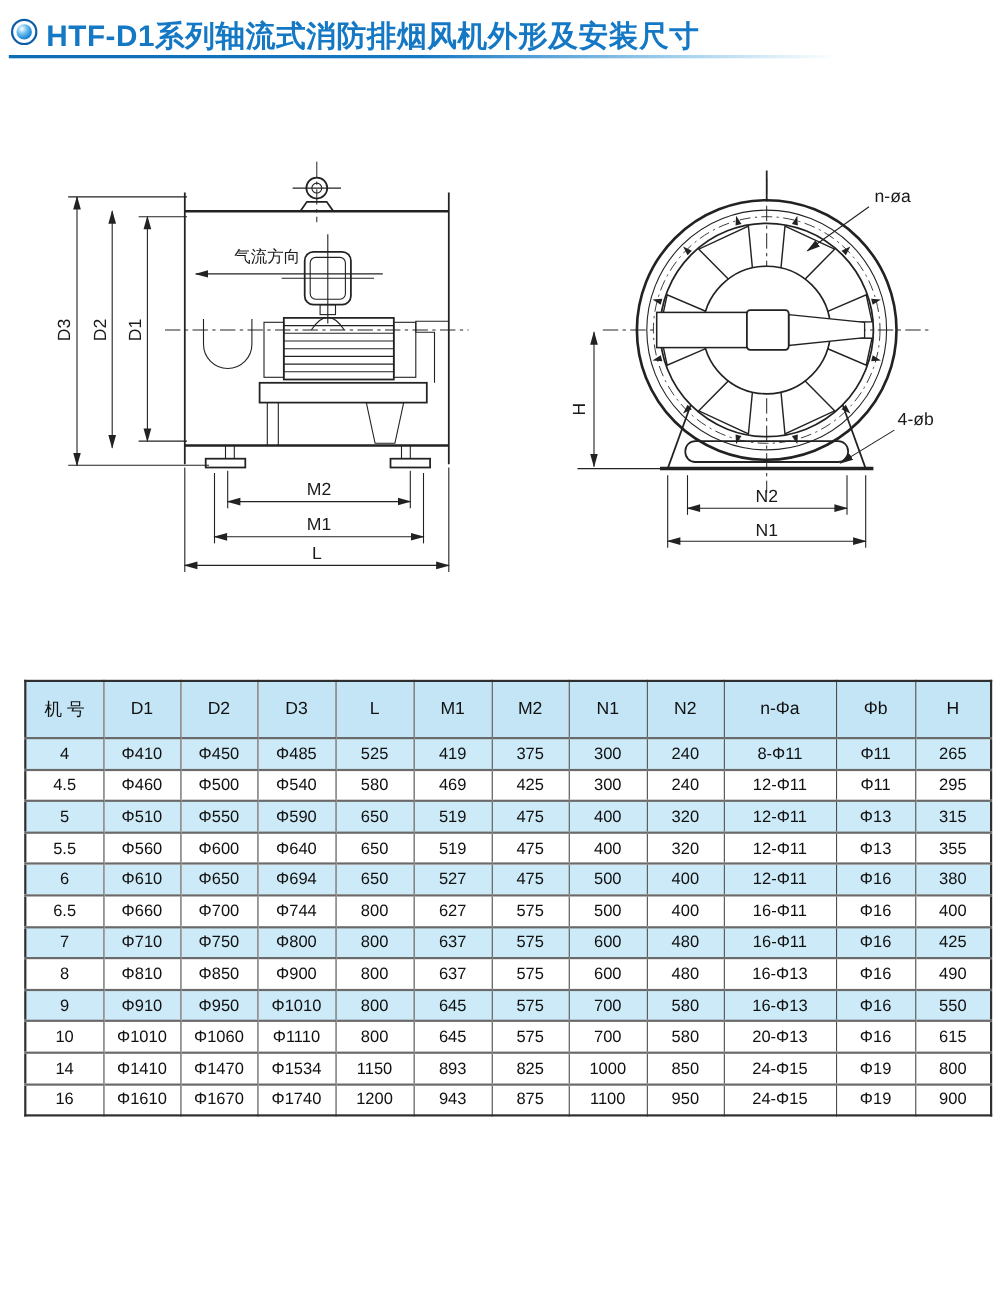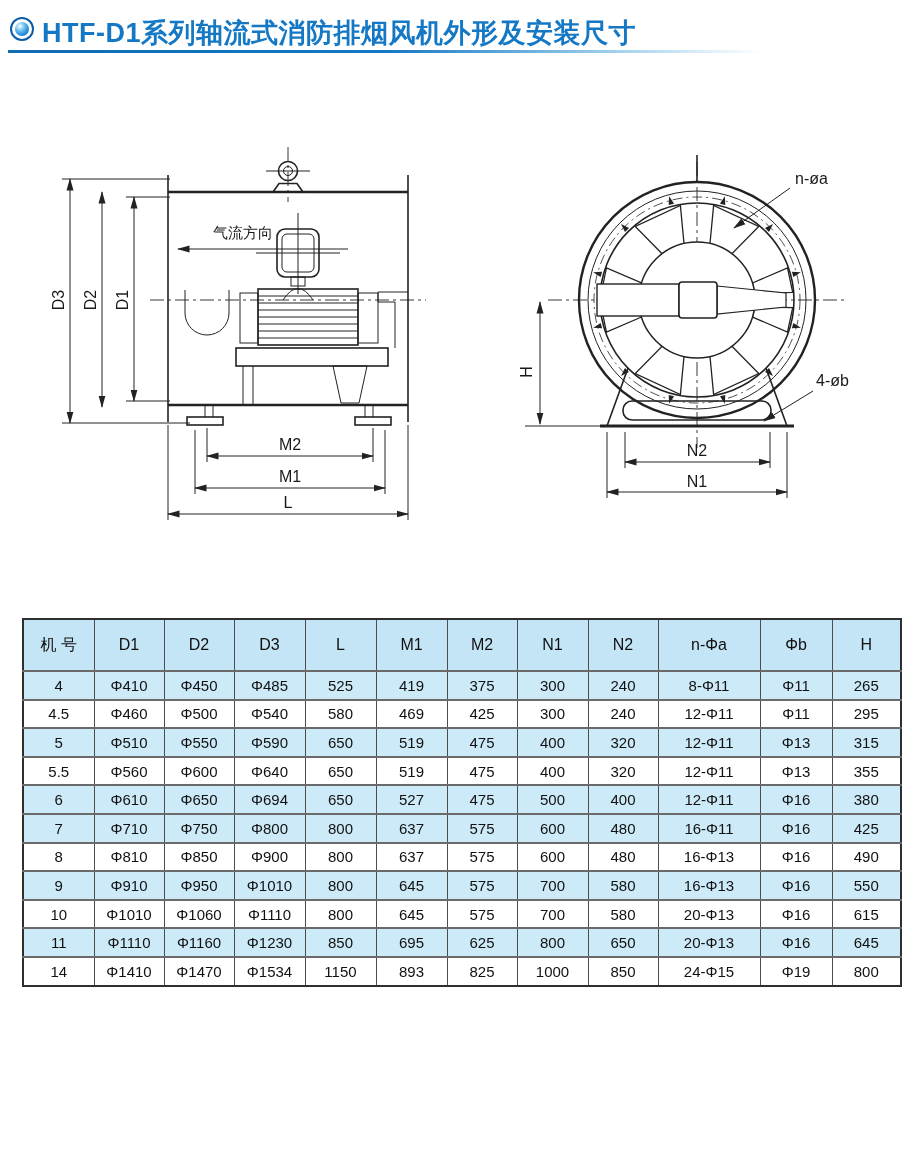--- a/index.html
+++ b/index.html
@@ -348,20 +348,34 @@
           <td>Φ694</td>
           <td>650</td>
           <td>527</td>
           <td>475</td>
           <td>500</td>
           <td>400</td>
           <td>12-Φ11</td>
           <td>Φ16</td>
           <td>380</td>
         </tr>
+        <tr>
+          <td>6.5</td>
+          <td>Φ660</td>
+          <td>Φ700</td>
+          <td>Φ744</td>
+          <td>800</td>
+          <td>627</td>
+          <td>575</td>
+          <td>500</td>
+          <td>400</td>
+          <td>16-Φ11</td>
+          <td>Φ16</td>
+          <td>400</td>
+        </tr>
         <tr class="alt">
           <td>7</td>
           <td>Φ710</td>
           <td>Φ750</td>
           <td>Φ800</td>
           <td>800</td>
           <td>637</td>
           <td>575</td>
           <td>600</td>
           <td>480</td>
@@ -403,44 +417,44 @@
           <td>Φ1060</td>
           <td>Φ1110</td>
           <td>800</td>
           <td>645</td>
           <td>575</td>
           <td>700</td>
           <td>580</td>
           <td>20-Φ13</td>
           <td>Φ16</td>
           <td>615</td>
-        </tr>
-        <tr class="alt">
-          <td>11</td>
-          <td>Φ1110</td>
-          <td>Φ1160</td>
-          <td>Φ1230</td>
-          <td>850</td>
-          <td>695</td>
-          <td>625</td>
-          <td>800</td>
-          <td>650</td>
-          <td>20-Φ13</td>
-          <td>Φ16</td>
-          <td>645</td>
         </tr>
         <tr>
           <td>14</td>
           <td>Φ1410</td>
           <td>Φ1470</td>
           <td>Φ1534</td>
           <td>1150</td>
           <td>893</td>
           <td>825</td>
           <td>1000</td>
           <td>850</td>
           <td>24-Φ15</td>
           <td>Φ19</td>
           <td>800</td>
         </tr>
+        <tr>
+          <td>16</td>
+          <td>Φ1610</td>
+          <td>Φ1670</td>
+          <td>Φ1740</td>
+          <td>1200</td>
+          <td>943</td>
+          <td>875</td>
+          <td>1100</td>
+          <td>950</td>
+          <td>24-Φ15</td>
+          <td>Φ19</td>
+          <td>900</td>
+        </tr>
       </tbody>
   </table>
 </div>
 
 </body></html>

